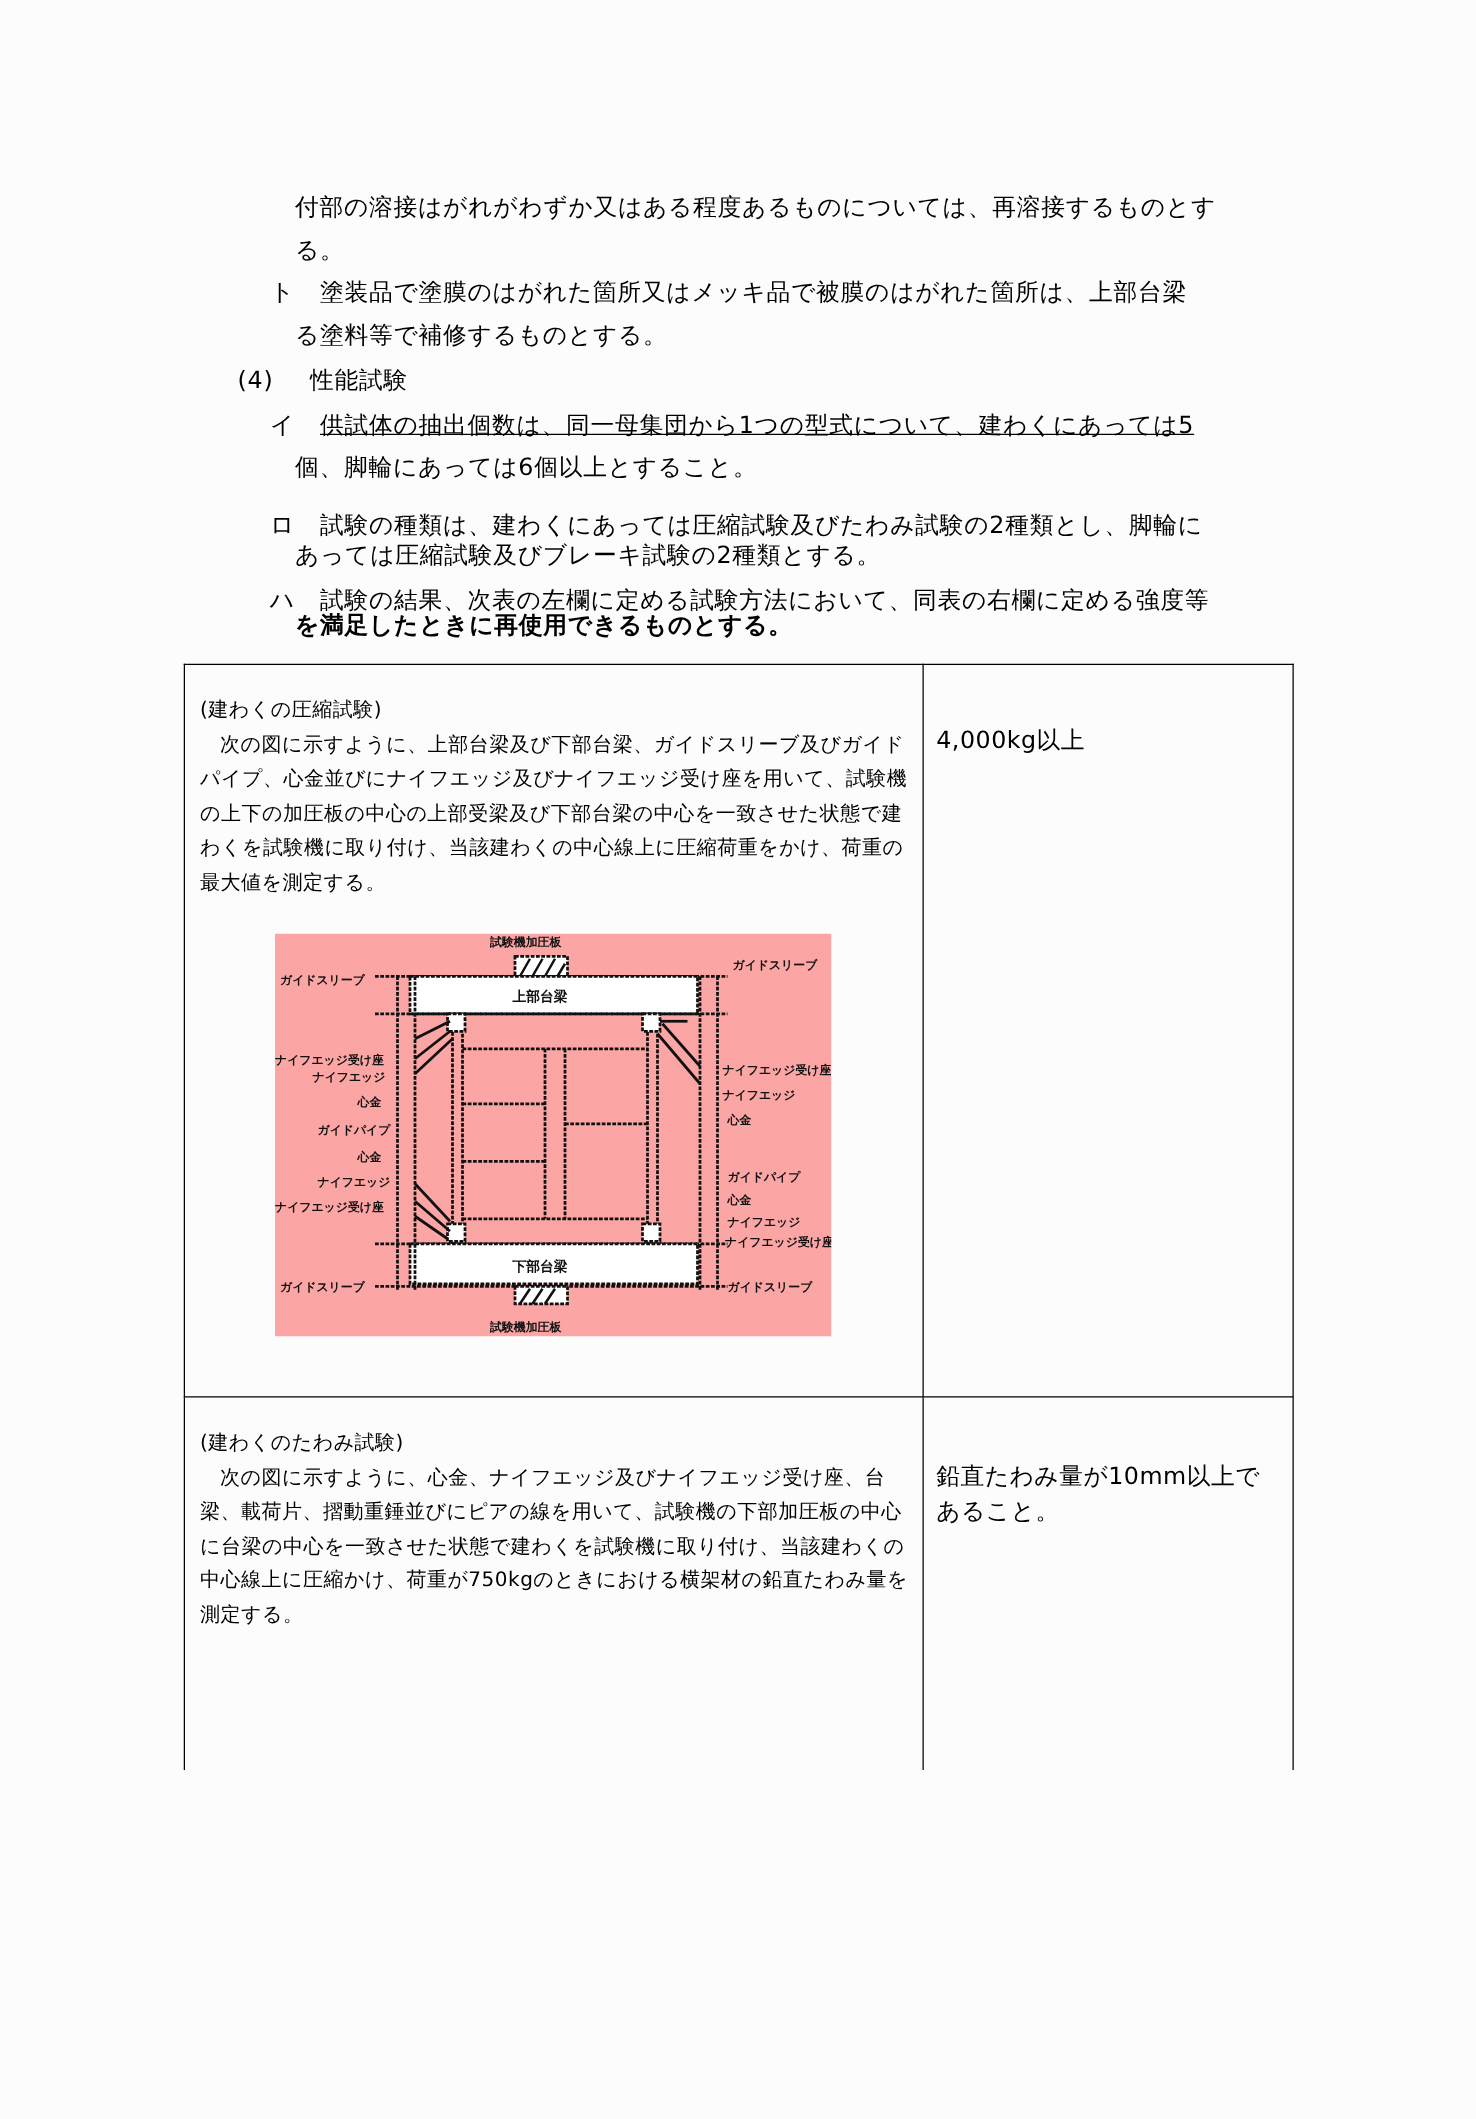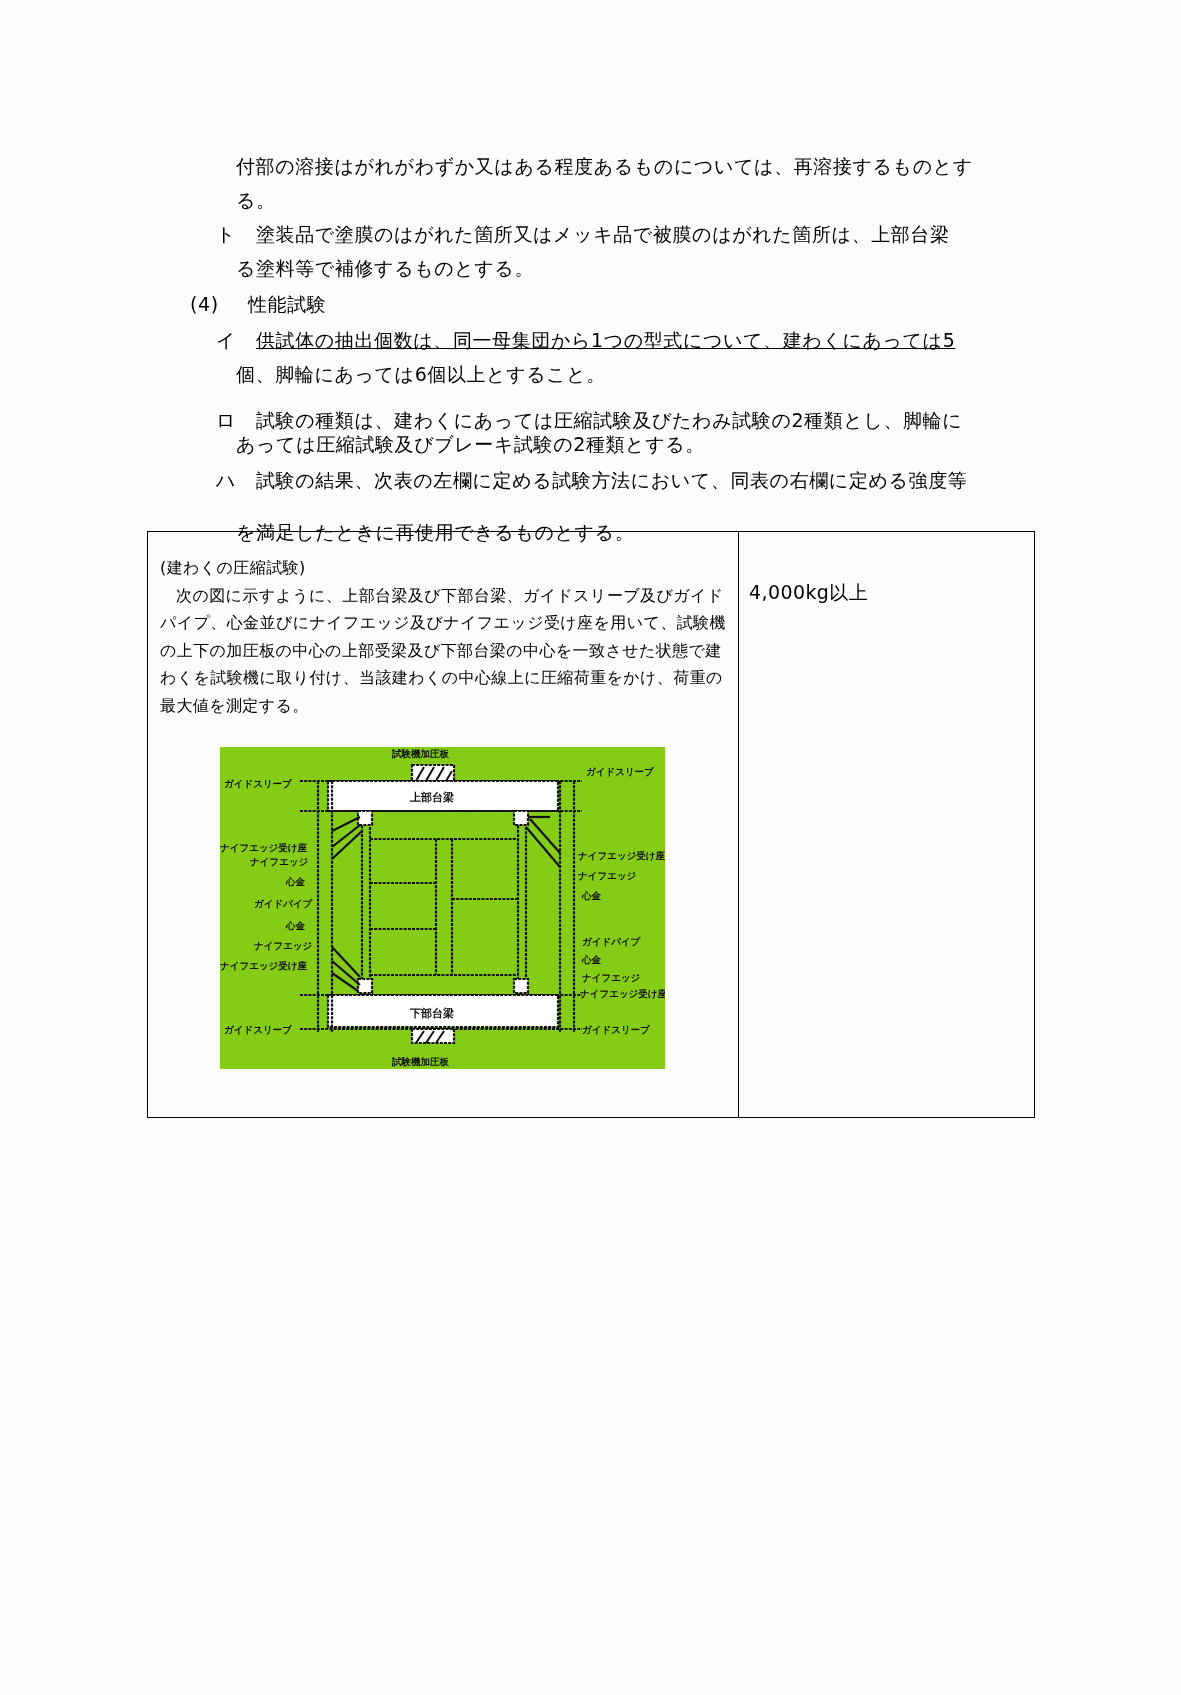--- a/index.html
+++ b/index.html
@@ -46,21 +46,21 @@
     line-height: 27.5px;
     padding: 22px 10px 0 12px;
     letter-spacing: 0.4px;
   }
   .cell-text p { margin: 0; }
   .indent { text-indent: 1em; }
   .figure {
     position: relative;
     width: 445px; height: 322px;
     margin: 28px 0 0 72px;
-    background: #84cc16;
+    background: #fca5a5;
   }
   .figure svg { width: 100%; height: 100%; display: block; }
   .strength {
     font-size: 19px;
     line-height: 27.5px;
     padding: 47px 8px 0 10px;
     letter-spacing: 0.4px;
   }
   .strength2 { padding-top: 50px; }
 </style>
@@ -85,21 +85,21 @@
 <div class="line" style="left:236px; top:362px;">個、脚輪にあっては6個以上とすること。</div>
 
 <div class="line" style="left:216px; top:408px;">
   <span class="marker">ロ</span><span>試験の種類は、建わくにあっては圧縮試験及びたわみ試験の2種類とし、脚輪に</span>
 </div>
 <div class="line" style="left:236px; top:432px;">あっては圧縮試験及びブレーキ試験の2種類とする。</div>
 
 <div class="line" style="left:216px; top:468px;">
   <span class="marker">ハ</span><span>試験の結果、次表の左欄に定める試験方法において、同表の右欄に定める強度等</span>
 </div>
-<div class="line" style="left:236px; top:520px;">を満足したときに再使用できるものとする。</div>
+<div class="line" style="left:236px; top:488px;font-weight:bold;">を満足したときに再使用できるものとする。</div>
 
 <table class="spec">
   <colgroup>
       <col style="width:591px">
       <col style="width:296px">
     </colgroup>
   <tbody>
 
   <tr style="height:586px;">
     <td>
@@ -185,14 +185,25 @@
             <text x="362" y="286">ガイドスリーブ</text>
           </g>
         </svg>
       </div>
     </td>
     <td>
       <div class="strength">4,000kg以上</div>
     </td>
   </tr>
 
+  <tr class="last" style="height:298px;">
+    <td>
+      <div class="cell-text">
+        <p>(建わくのたわみ試験)</p>
+        <p class="indent">次の図に示すように、心金、ナイフエッジ及びナイフエッジ受け座、台梁、載荷片、摺動重錘並びにピアの線を用いて、試験機の下部加圧板の中心に台梁の中心を一致させた状態で建わくを試験機に取り付け、当該建わくの中心線上に圧縮かけ、荷重が750kgのときにおける横架材の鉛直たわみ量を測定する。</p>
+      </div>
+    </td>
+    <td>
+      <div class="strength strength2">鉛直たわみ量が10mm以上であること。</div>
+    </td>
+  </tr>
 </tbody>
   </table>
 
 </body></html>

